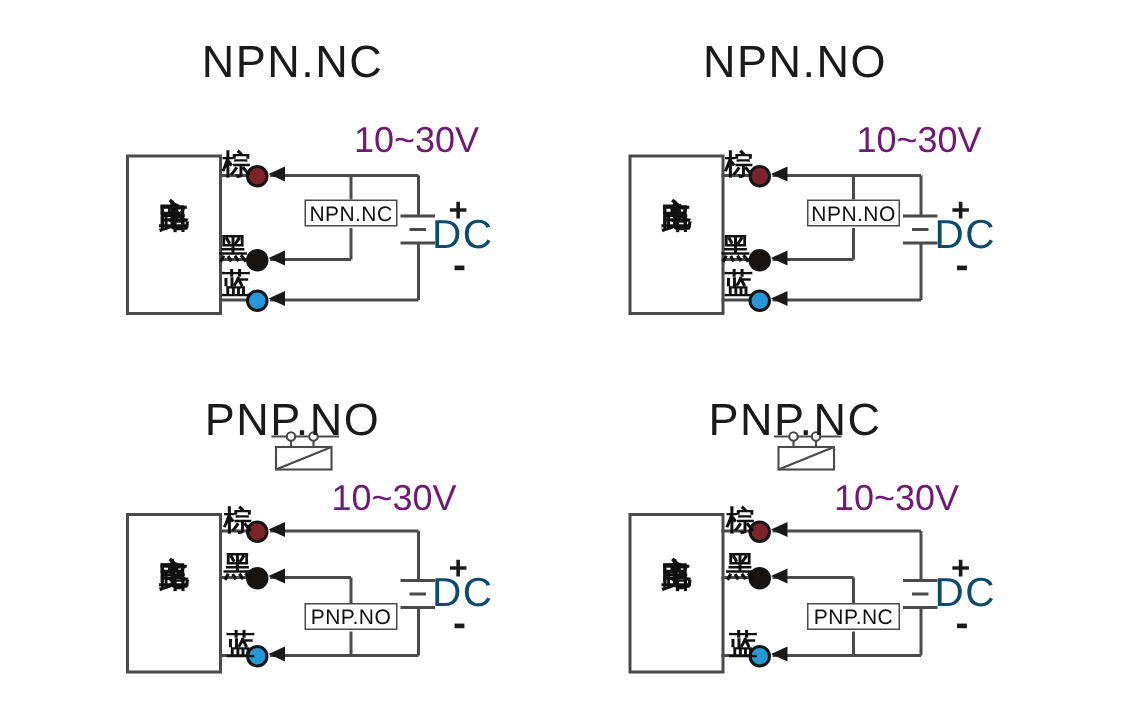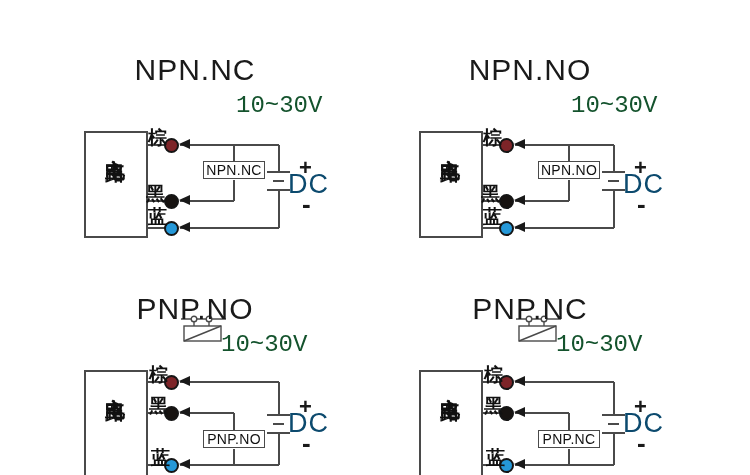--- a/index.html
+++ b/index.html
@@ -1,25 +1,25 @@
 <!DOCTYPE html>
 <html><head>
 <meta charset="utf-8">
 <style>
   html,body{margin:0;padding:0;background:#ffffff;}
   .canvas{
     position:relative;width:750px;height:475px;background:#ffffff;overflow:hidden;
     font-family:"Liberation Sans","DejaVu Sans",sans-serif;color:#111;
   }
-  .quad{position:absolute;width:375px;height:237px;margin-top:28px;}
+  .quad{position:absolute;width:375px;height:237px;}
   .q1{left:0;top:0}.q2{left:335px;top:0}.q3{left:0;top:239px}.q4{left:335px;top:239px}
 
   .title{position:absolute;top:25px;left:70px;width:250px;text-align:center;
          font-size:30px;letter-spacing:1px;color:#1a1a1a;white-space:nowrap;}
-  .voltage{position:absolute;top:64px;font-size:24px;color:#14532d;white-space:nowrap;font-family:Liberation Mono, monospace;}
+  .voltage{position:absolute;top:80px;font-size:24px;color:#701a75;white-space:nowrap;}
   .q-npn .voltage{left:236px}
   .q-pnp .voltage{left:221px}
 
   .main-box{position:absolute;left:84px;top:103px;width:60px;height:103px;
             border:2px solid #4a4a4a;background:#fff;}
   .main-box-label{position:absolute;left:50%;top:10px;transform:translateX(-50%);
       font-size:20px;font-weight:bold;writing-mode:vertical-rl;text-orientation:upright;
       letter-spacing:2px;color:#111;}
   .sensor-svg{position:absolute;left:93px;top:178px;}
 

